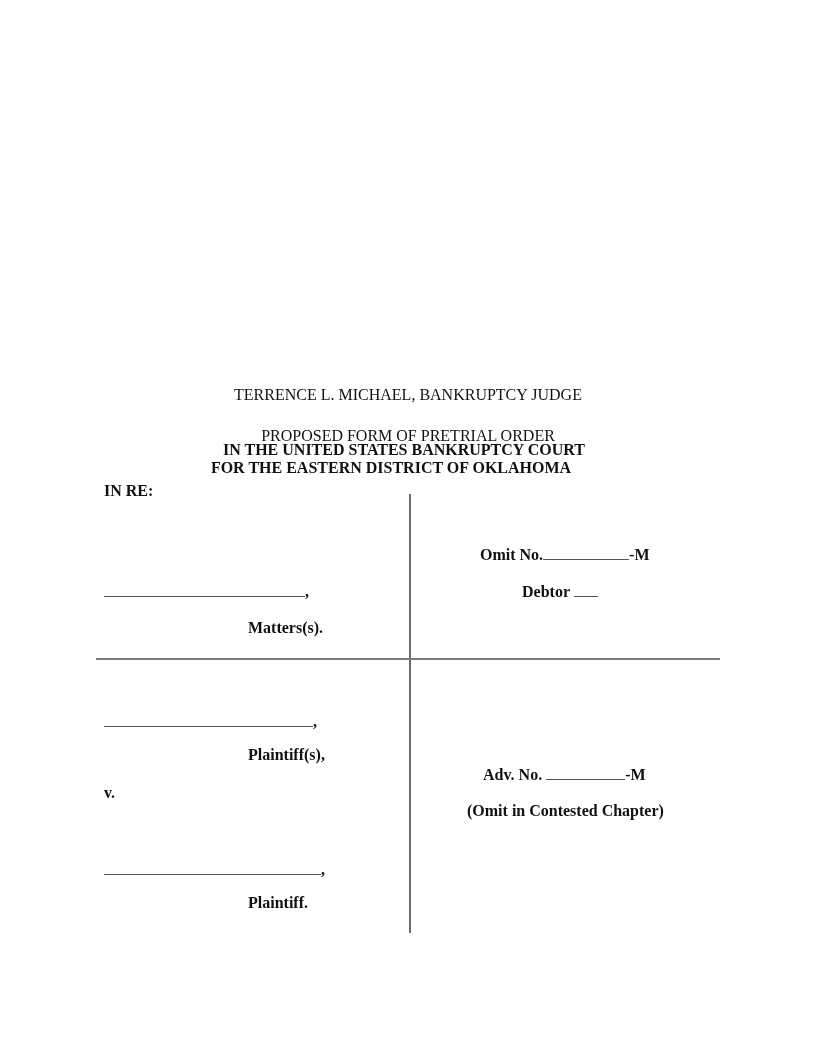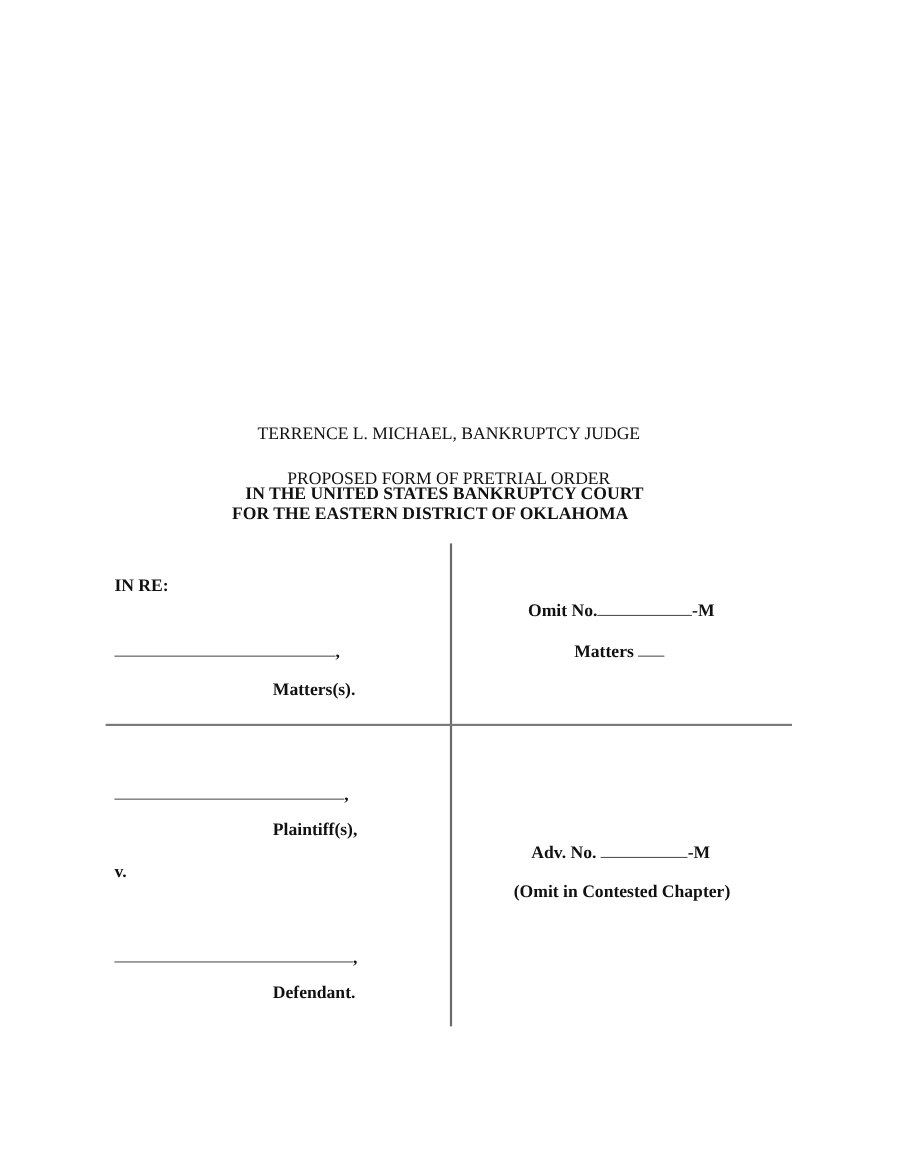--- a/index.html
+++ b/index.html
@@ -20,46 +20,46 @@
 
   <div class="abs center plain" style="top:386px;">TERRENCE L. MICHAEL, BANKRUPTCY JUDGE</div>
   <div class="abs center plain" style="top:404px;margin-top:23px;">PROPOSED FORM OF PRETRIAL ORDER</div>
 
   <div class="abs center bold" style="top:441px; left:-4px;">IN THE UNITED STATES BANKRUPTCY COURT</div>
   <div class="abs center bold" style="top:459px; left:-17px;">FOR THE EASTERN DISTRICT OF OKLAHOMA</div>
 
   <div class="vline"></div>
   <div class="hline"></div>
 
-  <div class="abs bold" style="top:524px; left:104px;">IN RE:</div>
+  <div class="abs bold" style="top:482px; left:104px;">IN RE:</div>
 
   <div class="abs bold" style="top:582px; left:104px;">
     <span class="uline" style="width:201px;"></span><span>,</span>
   </div>
   <div class="abs bold" style="top:619px; left:248px;">Matters(s).</div>
 
   <div class="abs bold" style="top:545px; left:480px;">
     <span>Omit No.</span><span class="uline" style="width:86px;"></span><span>-M</span>
   </div>
   <div class="abs bold" style="top:582px; left:522px;">
-    <span>Matters</span>
+    <span>Debtor</span>
     <span class="uline" style="width:24px;"></span>
   </div>
 
   <div class="abs bold" style="top:712px; left:104px;">
     <span class="uline" style="width:209px;"></span><span>,</span>
   </div>
   <div class="abs bold" style="top:746px; left:248px;">Plaintiff(s),</div>
 
   <div class="abs bold" style="top:784px; left:104px;">v.</div>
 
   <div class="abs bold" style="top:860px; left:104px;">
     <span class="uline" style="width:217px;"></span><span>,</span>
   </div>
-  <div class="abs bold" style="top:894px; left:248px;">Defendant.</div>
+  <div class="abs bold" style="top:894px; left:248px;">Plaintiff.</div>
 
   <div class="abs bold" style="top:765px; left:483px;">
     <span>Adv. No.</span>
     <span class="uline" style="width:79px;"></span><span>-M</span>
   </div>
   <div class="abs bold" style="top:802px; left:467px;">(Omit in Contested Chapter)</div>
 
 </div>
 
 </body></html>

